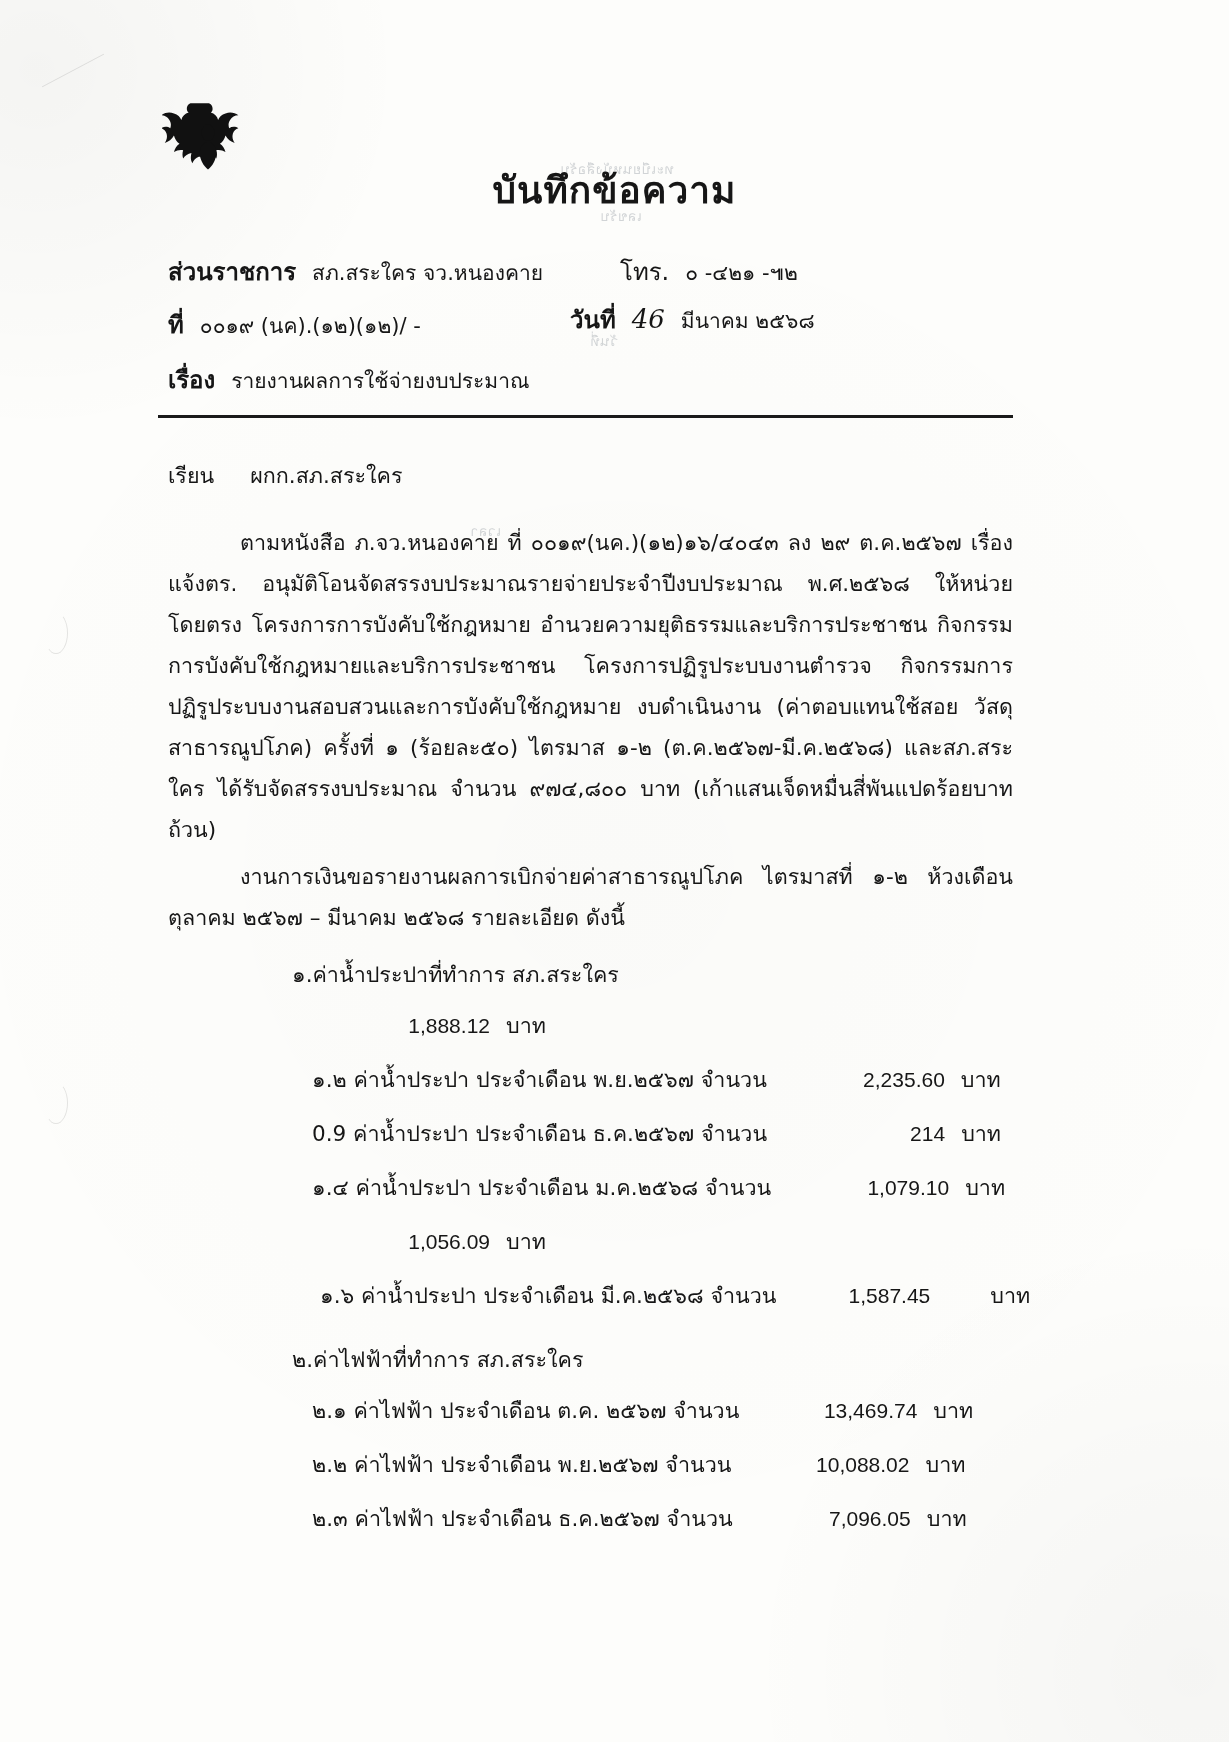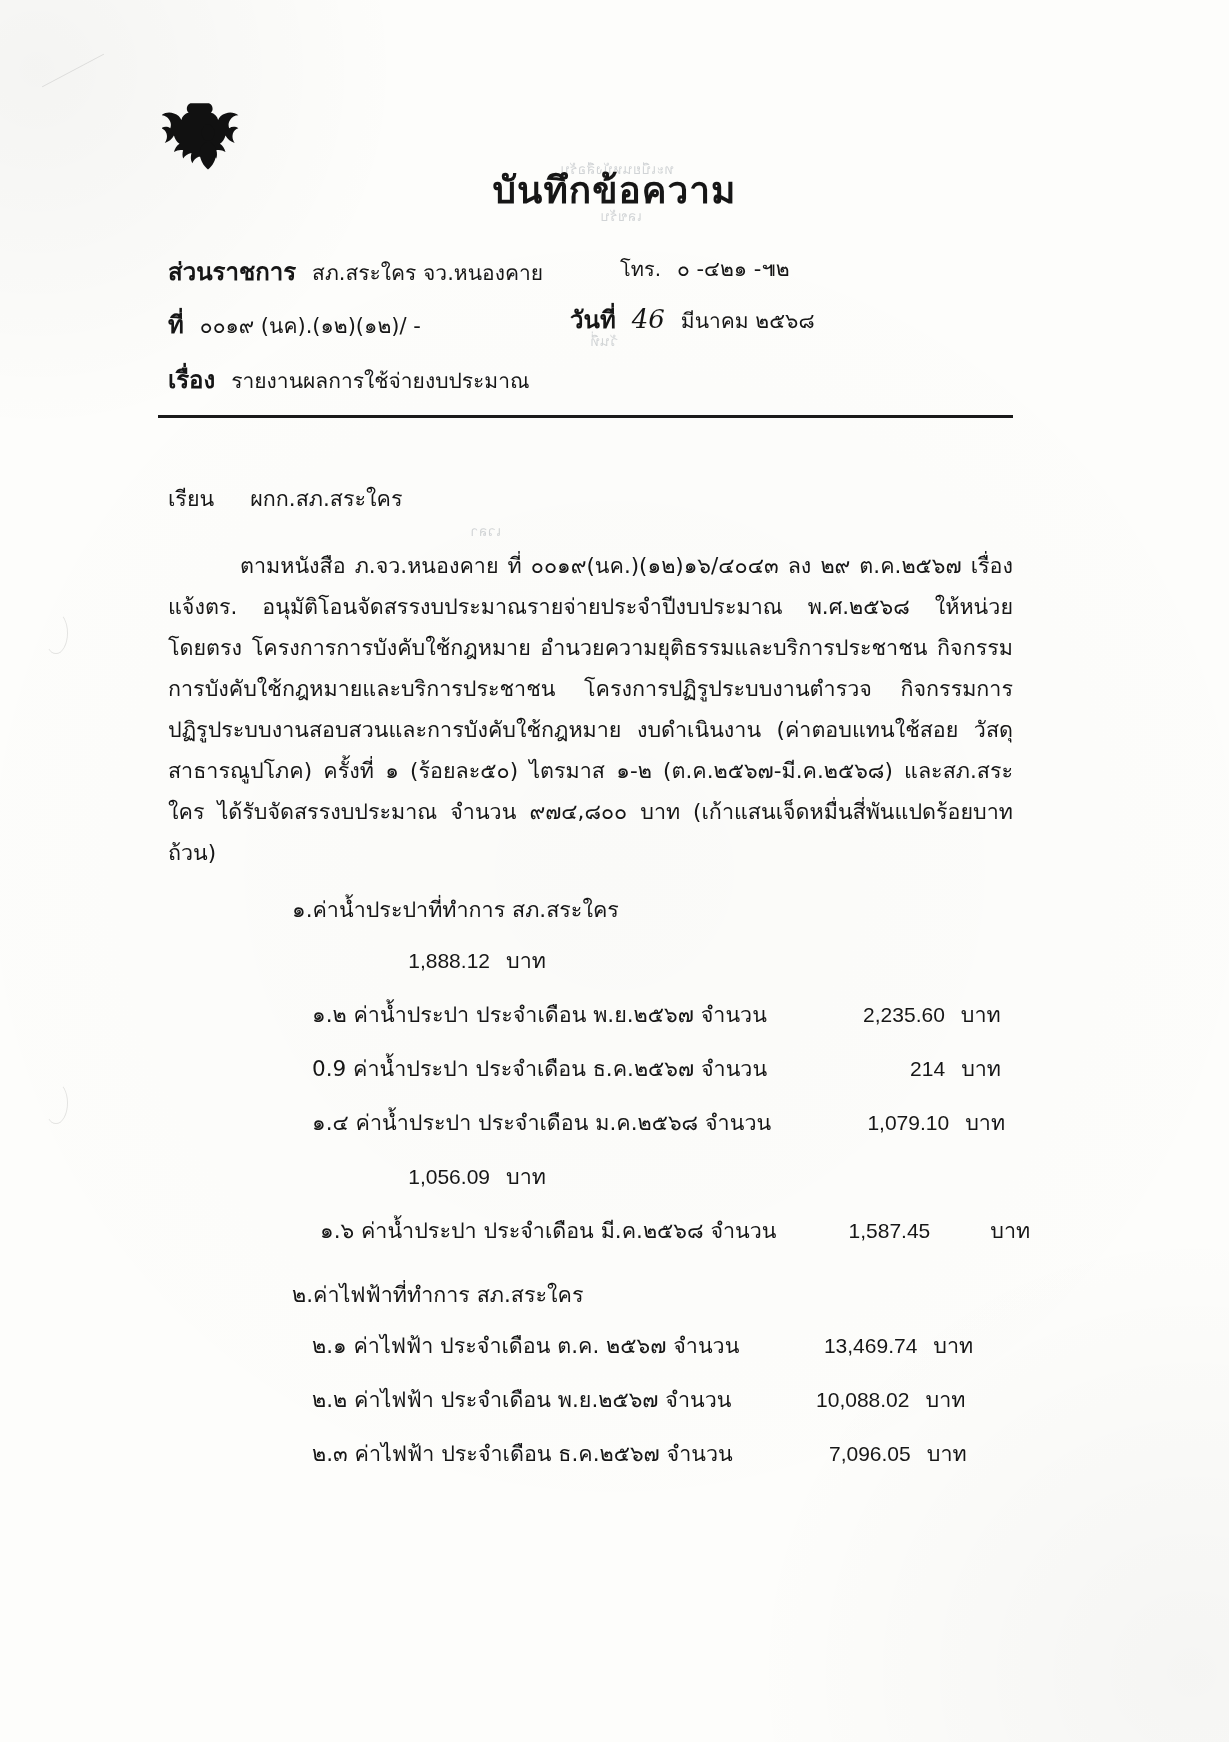--- a/index.html
+++ b/index.html
@@ -74,42 +74,42 @@
   }
   .lbl {
     font-size: 24px;
     font-weight: bold;
   }
   .val {
     font-size: 21px;
     margin-left: 16px;
   }
   .val-small {
-    font-size: 20px;
+    font-size: 24px;
   }
   .hr {
     position: absolute;
     left: 158px;
     top: 415px;
     width: 855px;
     height: 3px;
     background: #1a1a1a;
   }
 
   .handwrite {
     font-family: "DejaVu Serif", serif;
     font-style: italic;
     font-size: 26px;
   }
 
   
   .body-text {
     position: absolute;
     left: 168px;
-    top: 478px;
+    top: 455px;
     width: 845px;
     font-size: 21.5px;
     line-height: 41px;
   }
   .para {
     margin: 0 0 6px 0;
     text-align: justify;
     text-justify: inter-word;
   }
   .indent { text-indent: 72px; }
@@ -194,20 +194,21 @@
 
   <div class="hr"></div>
 
   <div class="body-text">
 
     <p class="para to-line">
       <span>เรียน</span><span class="who">ผกก.สภ.สระใคร</span>
     </p>
 
     <p class="para indent">ตามหนังสือ ภ.จว.หนองคาย ที่ ๐๐๑๙(นค.)(๑๒)๑๖/๔๐๔๓ ลง ๒๙ ต.ค.๒๕๖๗ เรื่อง แจ้งตร. อนุมัติโอนจัดสรรงบประมาณรายจ่ายประจำปีงบประมาณ พ.ศ.๒๕๖๘ ให้หน่วยโดยตรง โครงการการบังคับใช้กฎหมาย อำนวยความยุติธรรมและบริการประชาชน กิจกรรม การบังคับใช้กฎหมายและบริการประชาชน โครงการปฏิรูประบบงานตำรวจ กิจกรรมการปฏิรูประบบงานสอบสวนและการบังคับใช้กฎหมาย งบดำเนินงาน (ค่าตอบแทนใช้สอย วัสดุ สาธารณูปโภค) ครั้งที่ ๑ (ร้อยละ๕๐) ไตรมาส ๑-๒  (ต.ค.๒๕๖๗-มี.ค.๒๕๖๘) และสภ.สระใคร ได้รับจัดสรรงบประมาณ จำนวน ๙๗๔,๘๐๐ บาท (เก้าแสนเจ็ดหมื่นสี่พันแปดร้อยบาทถ้วน)</p>
+    <p class="para indent">งานการเงินขอรายงานผลการเบิกจ่ายค่าสาธารณูปโภค ไตรมาสที่ ๑-๒ ห้วงเดือน ตุลาคม ๒๕๖๗ – มีนาคม ๒๕๖๘  รายละเอียด ดังนี้</p>
 
     <div class="section-head">๑.ค่าน้ำประปาที่ทำการ สภ.สระใคร</div>
     <ul class="item-list">
       <li class="item">
         <span class="amount">1,888.12</span>
         <span class="unit">บาท</span>
       </li>
       <li class="item">
         <span class="desc">๑.๒ ค่าน้ำประปา ประจำเดือน พ.ย.๒๕๖๗  จำนวน</span>
         <span class="amount">2,235.60</span>

